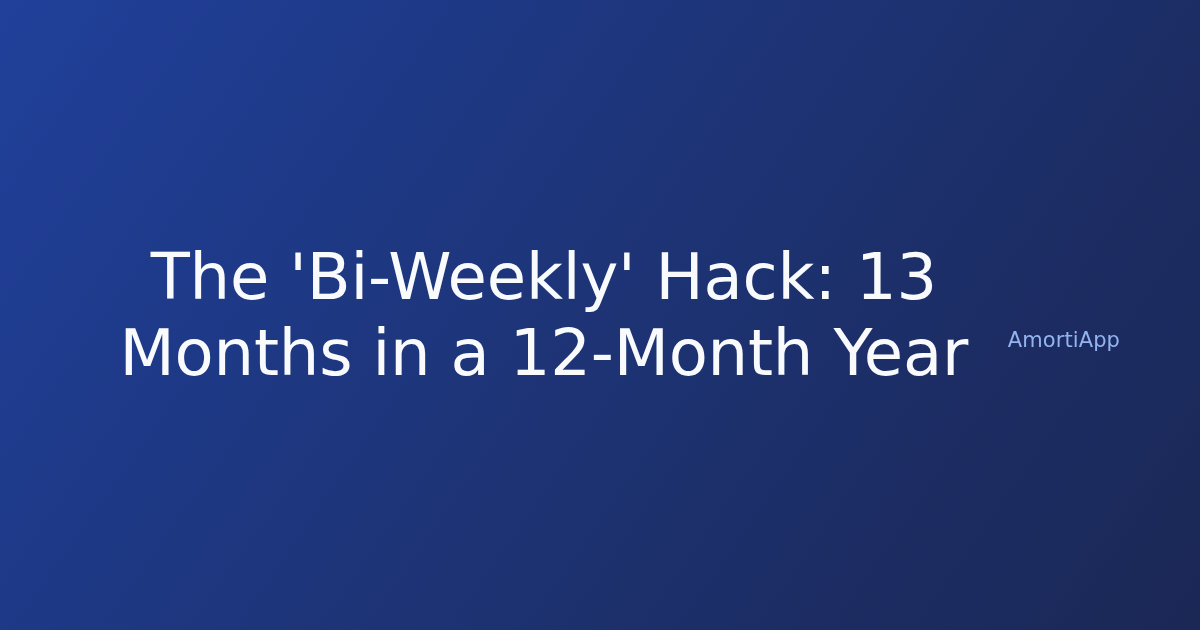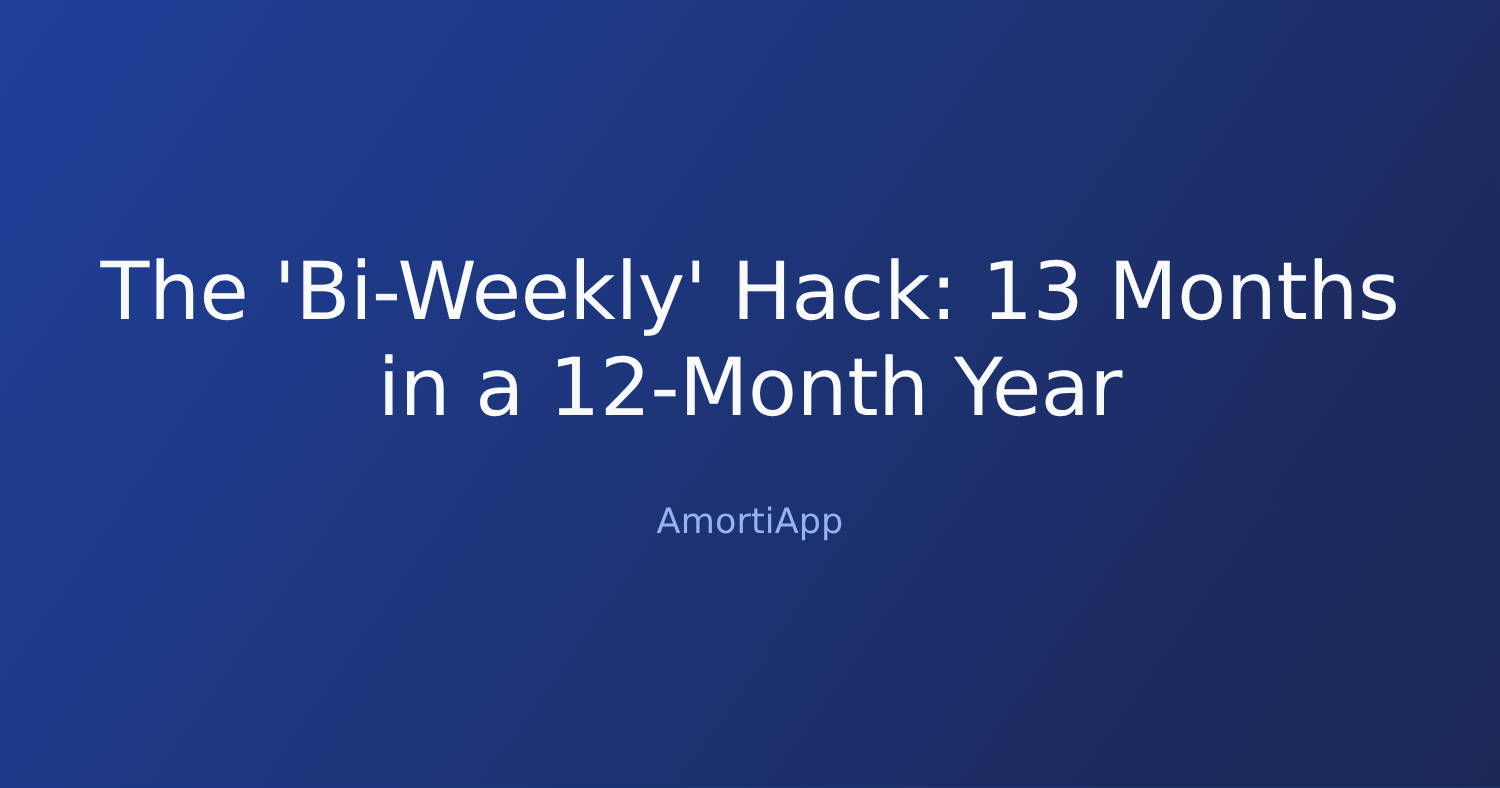--- a/index.html
+++ b/index.html
@@ -28,21 +28,21 @@
     background-image: linear-gradient(125deg,
         #20409a 0%,
         #1e3a8a 22%,
         #1d3374 52%,
         #1c2c62 78%,
         #1b2856 100%);
   }
 
   .card-inner {
     display: flex;
-    flex-direction: column;
+    flex-direction: row;
     align-items: center;
     justify-content: center;
     width: 100%;
     max-width: 1040px;
     text-align: center;
   }
 
   .card-title {
     margin: 0;
     font-size: 64px;
@@ -50,21 +50,21 @@
     font-weight: 400;
     letter-spacing: -0.2px;
     color: #f8fafc;
     text-align: center;
     word-wrap: break-word;
   }
 
   .card-subtitle {
     margin: 0;
     margin-top: 50px;
-    font-size: 28px;
+    font-size: 21px;
     line-height: 1.25;
     font-weight: 400;
     letter-spacing: 0.1px;
     color: #93b4f0;
     text-align: center;
   }
 </style>
 </head>
 <body>
 

